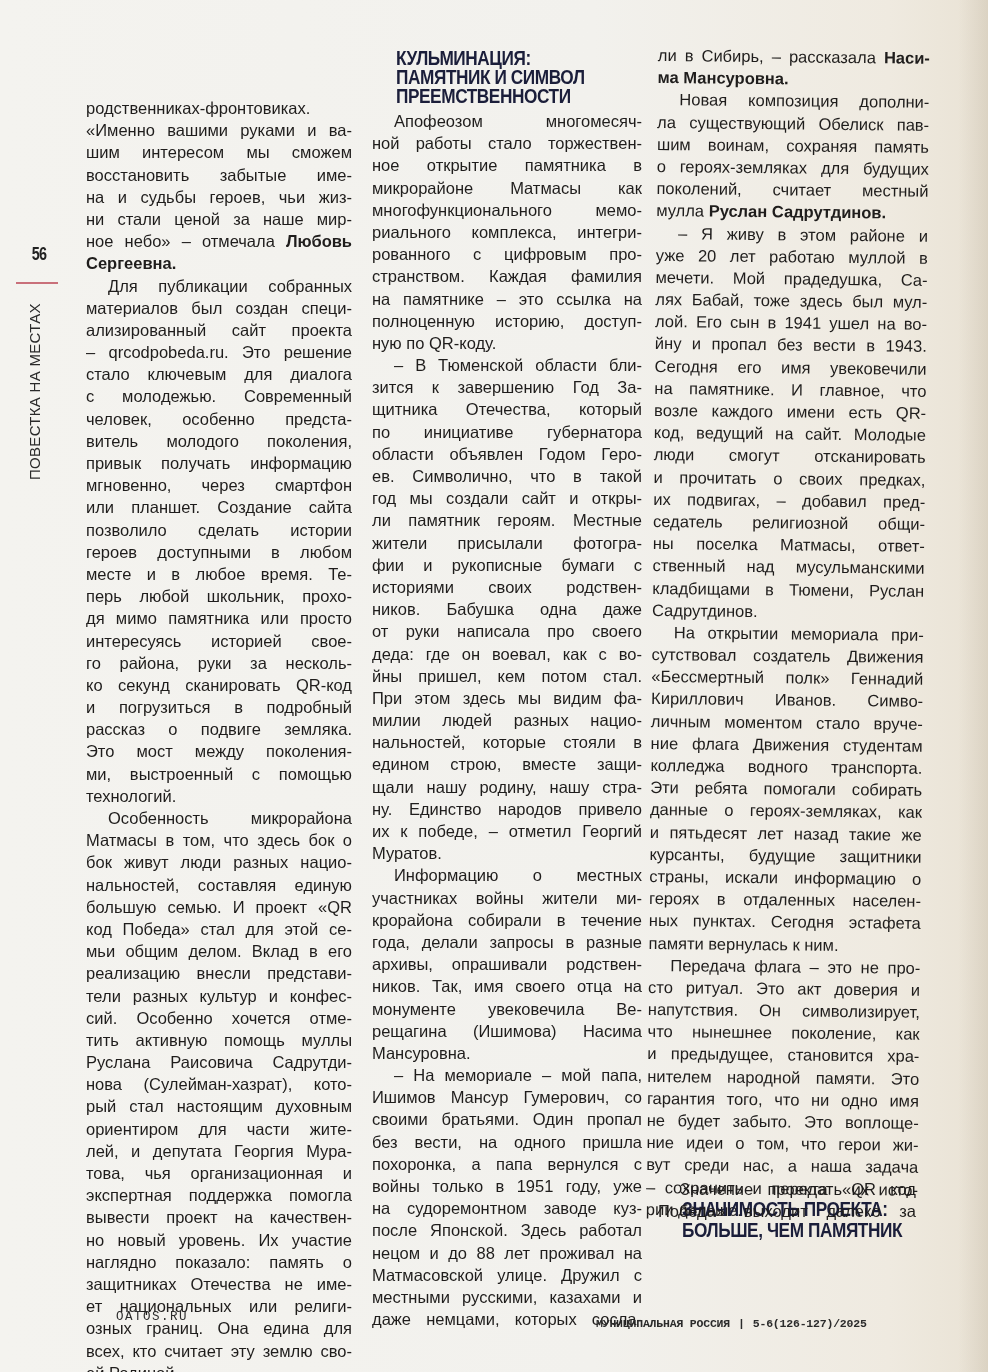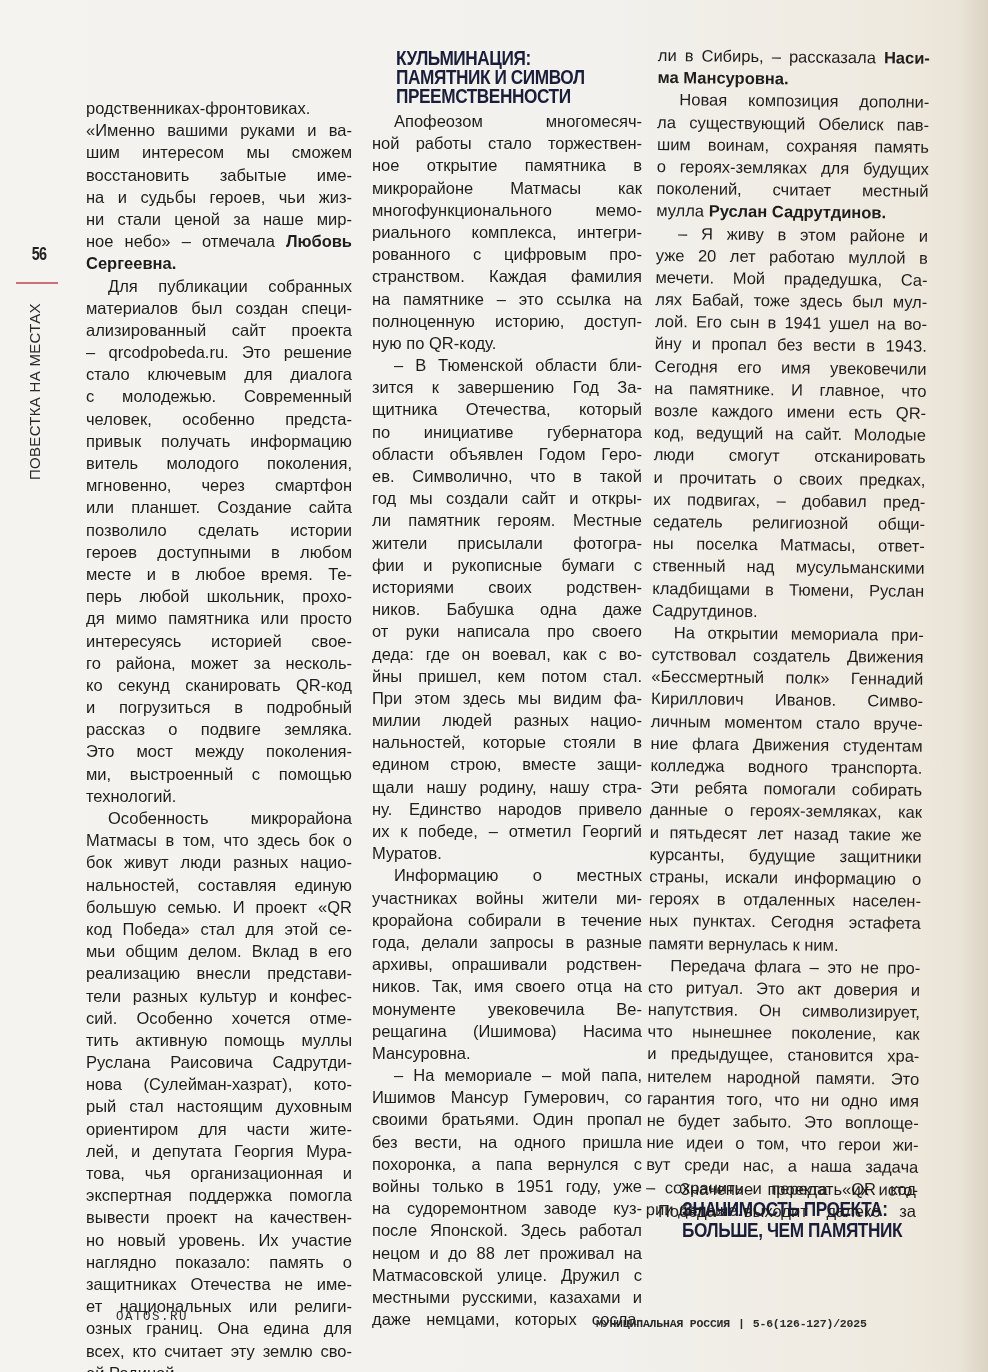--- a/index.html
+++ b/index.html
@@ -93,31 +93,31 @@
     <span class="line">ни стали ценой за наше мир-</span>
     <span class="line"><span>ное небо» – отмечала </span><span class="b">Любовь</span></span>
     <span class="line last b">Сергеевна.</span>
     <span class="line indent">Для публикации собранных</span>
     <span class="line">материалов был создан специ-</span>
     <span class="line">ализированный сайт проекта</span>
     <span class="line">– qrcodpobeda.ru. Это решение</span>
     <span class="line">стало ключевым для диалога</span>
     <span class="line">с молодежью. Современный</span>
     <span class="line">человек, особенно предста-</span>
+    <span class="line">витель молодого поколения,</span>
     <span class="line">привык получать информацию</span>
-    <span class="line">витель молодого поколения,</span>
     <span class="line">мгновенно, через смартфон</span>
     <span class="line">или планшет. Создание сайта</span>
     <span class="line">позволило сделать истории</span>
     <span class="line">героев доступными в любом</span>
     <span class="line">месте и в любое время. Те-</span>
     <span class="line">перь любой школьник, прохо-</span>
     <span class="line">дя мимо памятника или просто</span>
     <span class="line">интересуясь историей свое-</span>
-    <span class="line">го района, может за несколь-</span>
+    <span class="line">го района, руки за несколь-</span>
     <span class="line">ко секунд сканировать QR-код</span>
     <span class="line">и погрузиться в подробный</span>
     <span class="line">рассказ о подвиге земляка.</span>
     <span class="line">Это мост между поколения-</span>
     <span class="line">ми, выстроенный с помощью</span>
     <span class="line last">технологий.</span>
     <span class="line indent">Особенность микрорайона</span>
     <span class="line">Матмасы в том, что здесь бок о</span>
     <span class="line">бок живут люди разных нацио-</span>
     <span class="line">нальностей, составляя единую</span>

